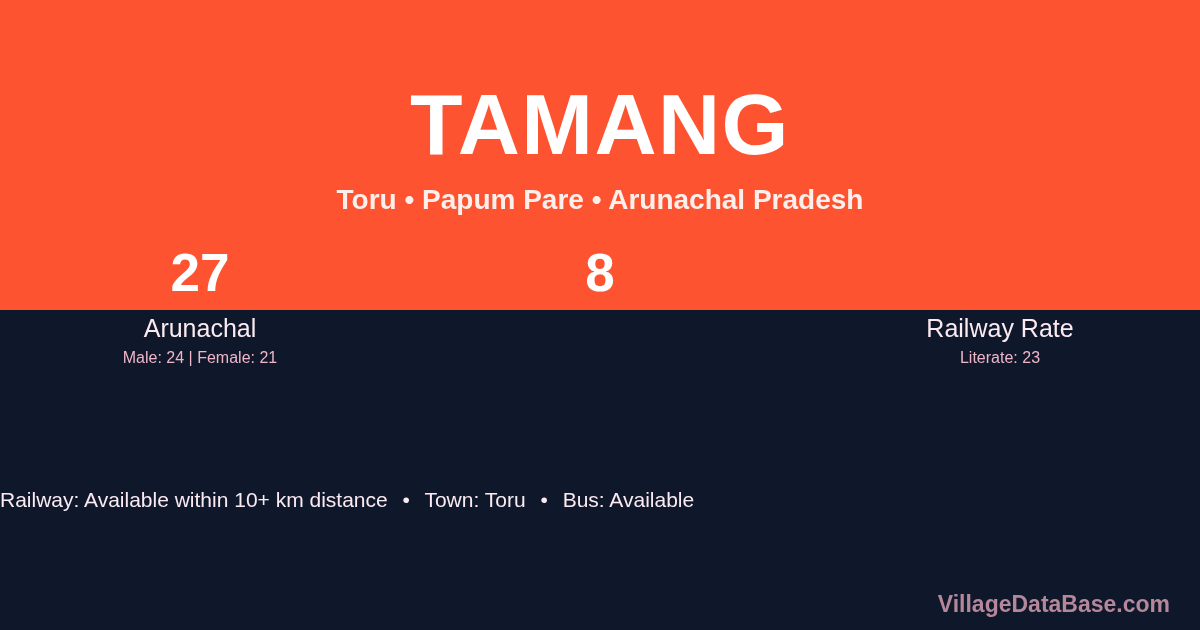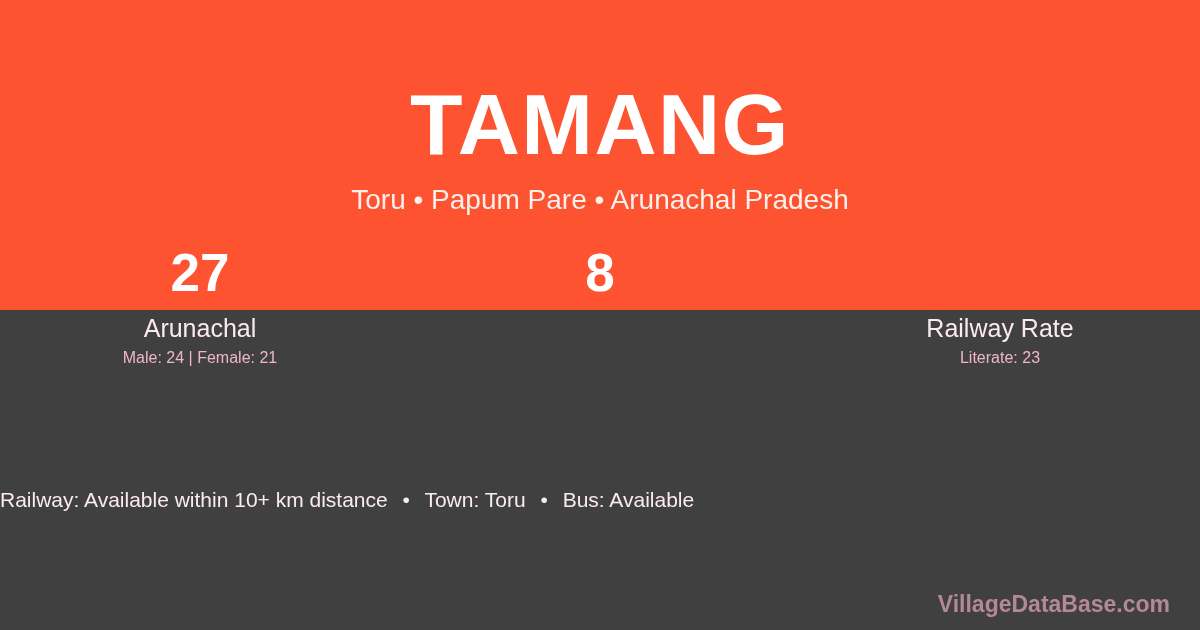--- a/index.html
+++ b/index.html
@@ -11,21 +11,21 @@
     height: 630px;
     overflow: hidden;
     font-family: "Liberation Sans", sans-serif;
     background: #AA0247;
   }
 
   .card {
     position: relative;
     width: 1200px;
     height: 630px;
-    background: #404040;
+    background: #0f172a;
   }
 
   
   .band-orange {
     position: absolute;
     left: 0;
     top: 0;
     width: 1200px;
     height: 310px;
     background: #FD5330;
@@ -53,21 +53,21 @@
     color: #FFFFFF;
     white-space: nowrap;
   }
   .village-breadcrumb {
     position: absolute;
     left: 0;
     top: 183px;
     width: 1200px;
     font-size: 28px;
     line-height: 34px;
-    font-weight: normal;
+    font-weight: bold;
     color: #FDF0EC;
     white-space: nowrap;
   }
 
   
   .stats {
     position: absolute;
     left: 0;
     top: 243px;
     width: 1200px;

